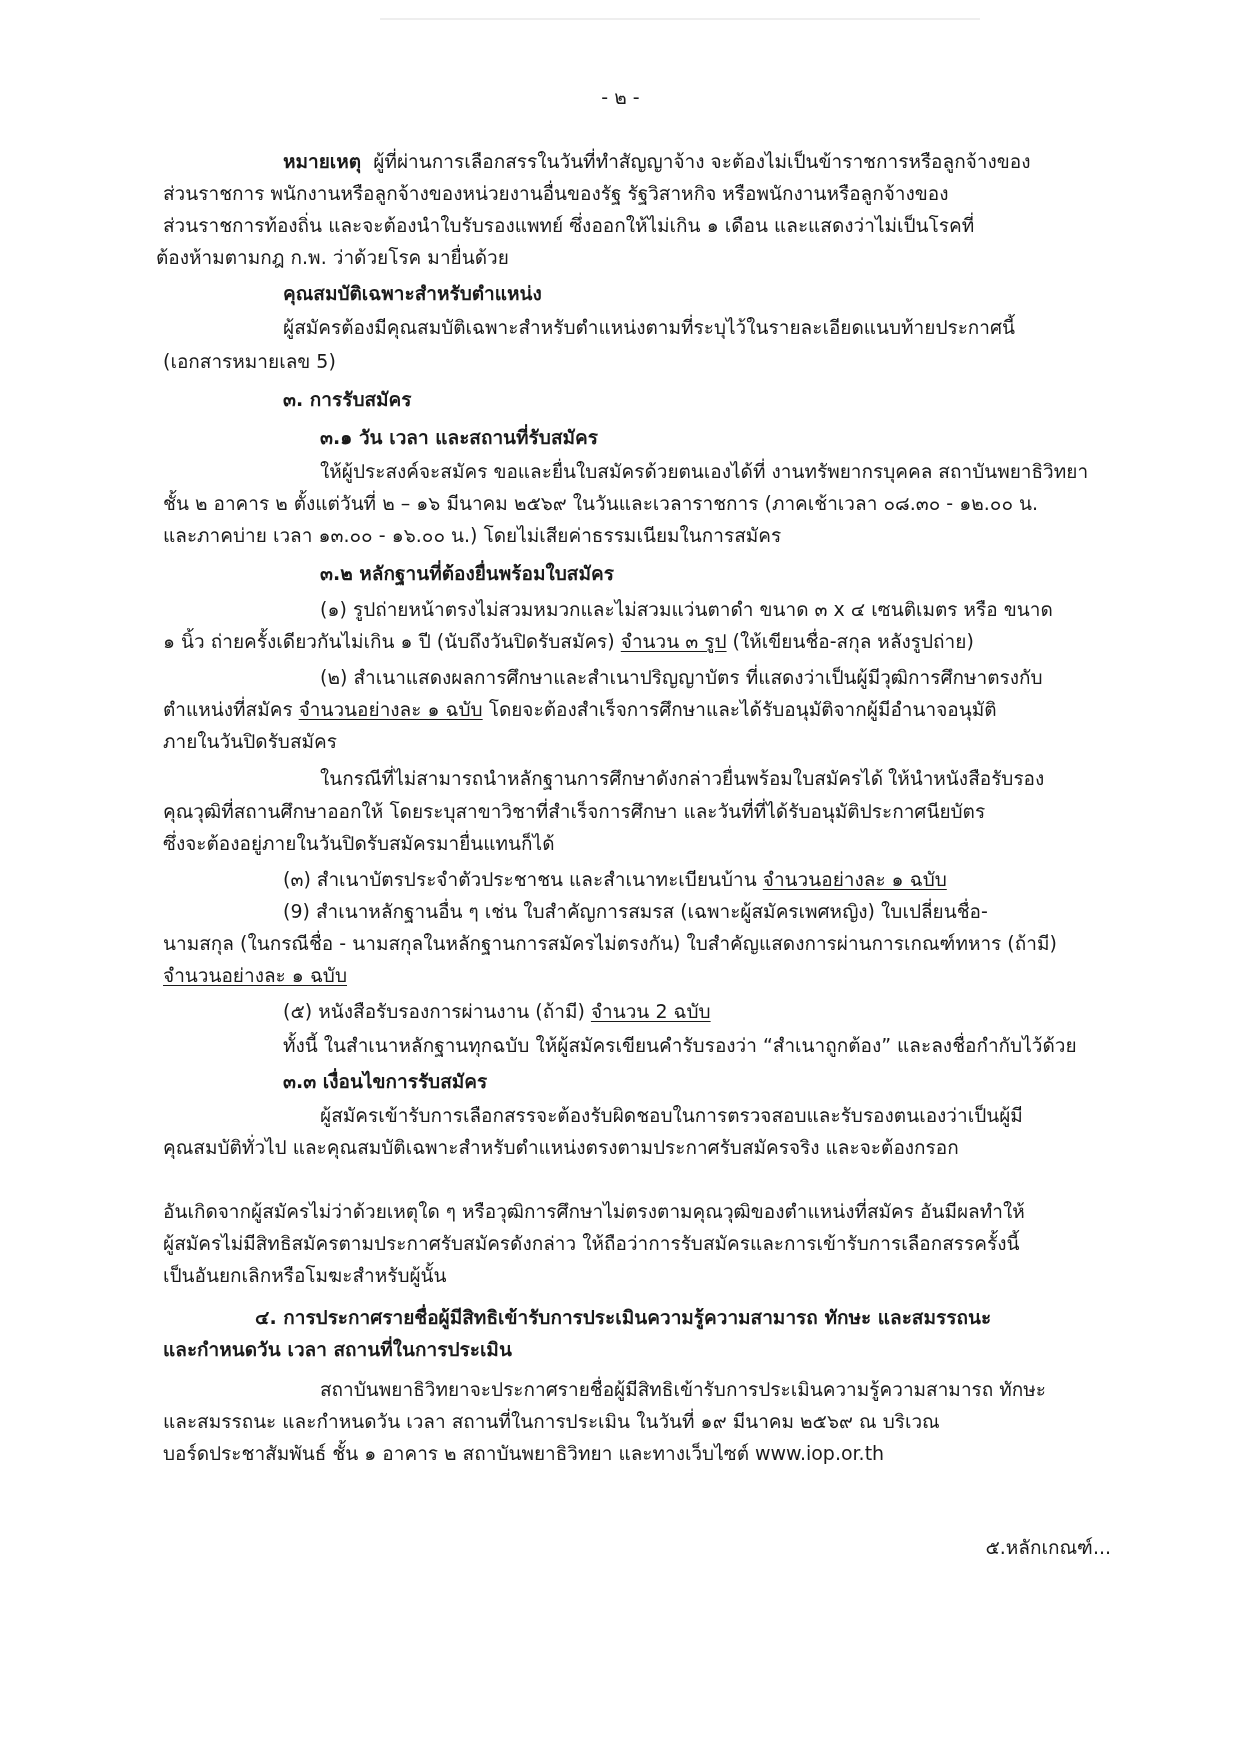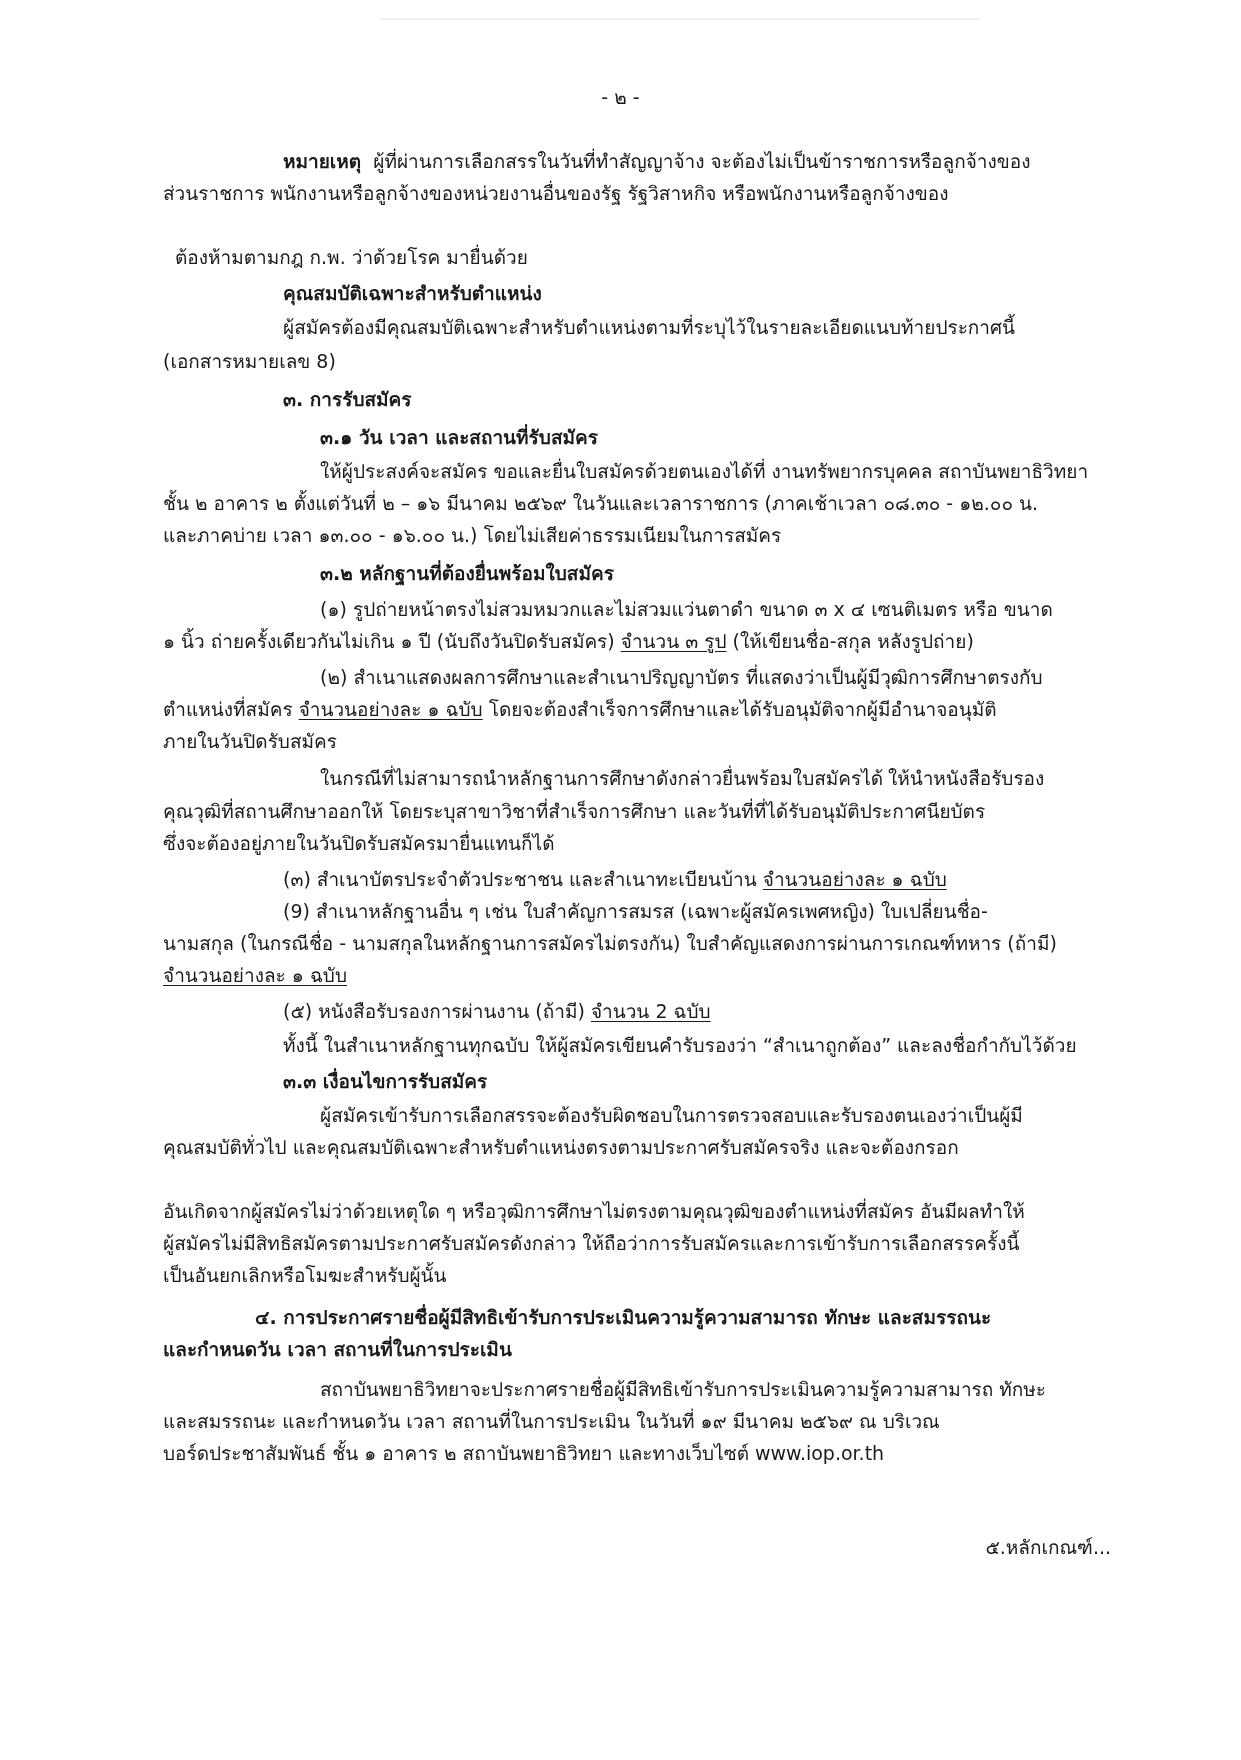--- a/index.html
+++ b/index.html
@@ -24,25 +24,26 @@
 
 <div class="page">
   <div class="scanline"></div>
 
   <div class="ln pagenum">- ๒ -</div>
 
   <div class="ln" style="left:283px; top:148px;">
     <span class="b">หมายเหตุ</span>&nbsp;&nbsp;<span>ผู้ที่ผ่านการเลือกสรรในวันที่ทำสัญญาจ้าง จะต้องไม่เป็นข้าราชการหรือลูกจ้างของ</span>
   </div>
   <div class="ln" style="left:163px; top:180px;">ส่วนราชการ พนักงานหรือลูกจ้างของหน่วยงานอื่นของรัฐ รัฐวิสาหกิจ หรือพนักงานหรือลูกจ้างของ</div>
-  <div class="ln" style="left:175px; top:244px;">ต้องห้ามตามกฎ ก.พ. ว่าด้วยโรค มายื่นด้วย</div>
+  <div class="ln" style="left:163px; top:212px;">ส่วนราชการท้องถิ่น และจะต้องนำใบรับรองแพทย์ ซึ่งออกให้ไม่เกิน ๑ เดือน และแสดงว่าไม่เป็นโรคที่</div>
+  <div class="ln" style="left:156px; top:244px;">ต้องห้ามตามกฎ ก.พ. ว่าด้วยโรค มายื่นด้วย</div>
 
   <div class="ln b" style="left:283px; top:280px;">คุณสมบัติเฉพาะสำหรับตำแหน่ง</div>
   <div class="ln" style="left:283px; top:314px;">ผู้สมัครต้องมีคุณสมบัติเฉพาะสำหรับตำแหน่งตามที่ระบุไว้ในรายละเอียดแนบท้ายประกาศนี้</div>
-  <div class="ln" style="left:163px; top:348px;">(เอกสารหมายเลข 8)</div>
+  <div class="ln" style="left:163px; top:348px;">(เอกสารหมายเลข 5)</div>
 
   <div class="ln b" style="left:283px; top:386px;">๓. การรับสมัคร</div>
 
   <div class="ln b" style="left:320px; top:424px;">๓.๑  วัน เวลา และสถานที่รับสมัคร</div>
   <div class="ln" style="left:320px; top:458px;">ให้ผู้ประสงค์จะสมัคร ขอและยื่นใบสมัครด้วยตนเองได้ที่ งานทรัพยากรบุคคล สถาบันพยาธิวิทยา</div>
   <div class="ln" style="left:163px; top:490px;">ชั้น ๒ อาคาร ๒ ตั้งแต่วันที่ ๒ – ๑๖ มีนาคม ๒๕๖๙ ในวันและเวลาราชการ (ภาคเช้าเวลา ๐๘.๓๐ - ๑๒.๐๐ น.</div>
   <div class="ln" style="left:163px; top:522px;">และภาคบ่าย เวลา ๑๓.๐๐ - ๑๖.๐๐ น.) โดยไม่เสียค่าธรรมเนียมในการสมัคร</div>
 
   <div class="ln b" style="left:320px; top:560px;">๓.๒  หลักฐานที่ต้องยื่นพร้อมใบสมัคร</div>
 

